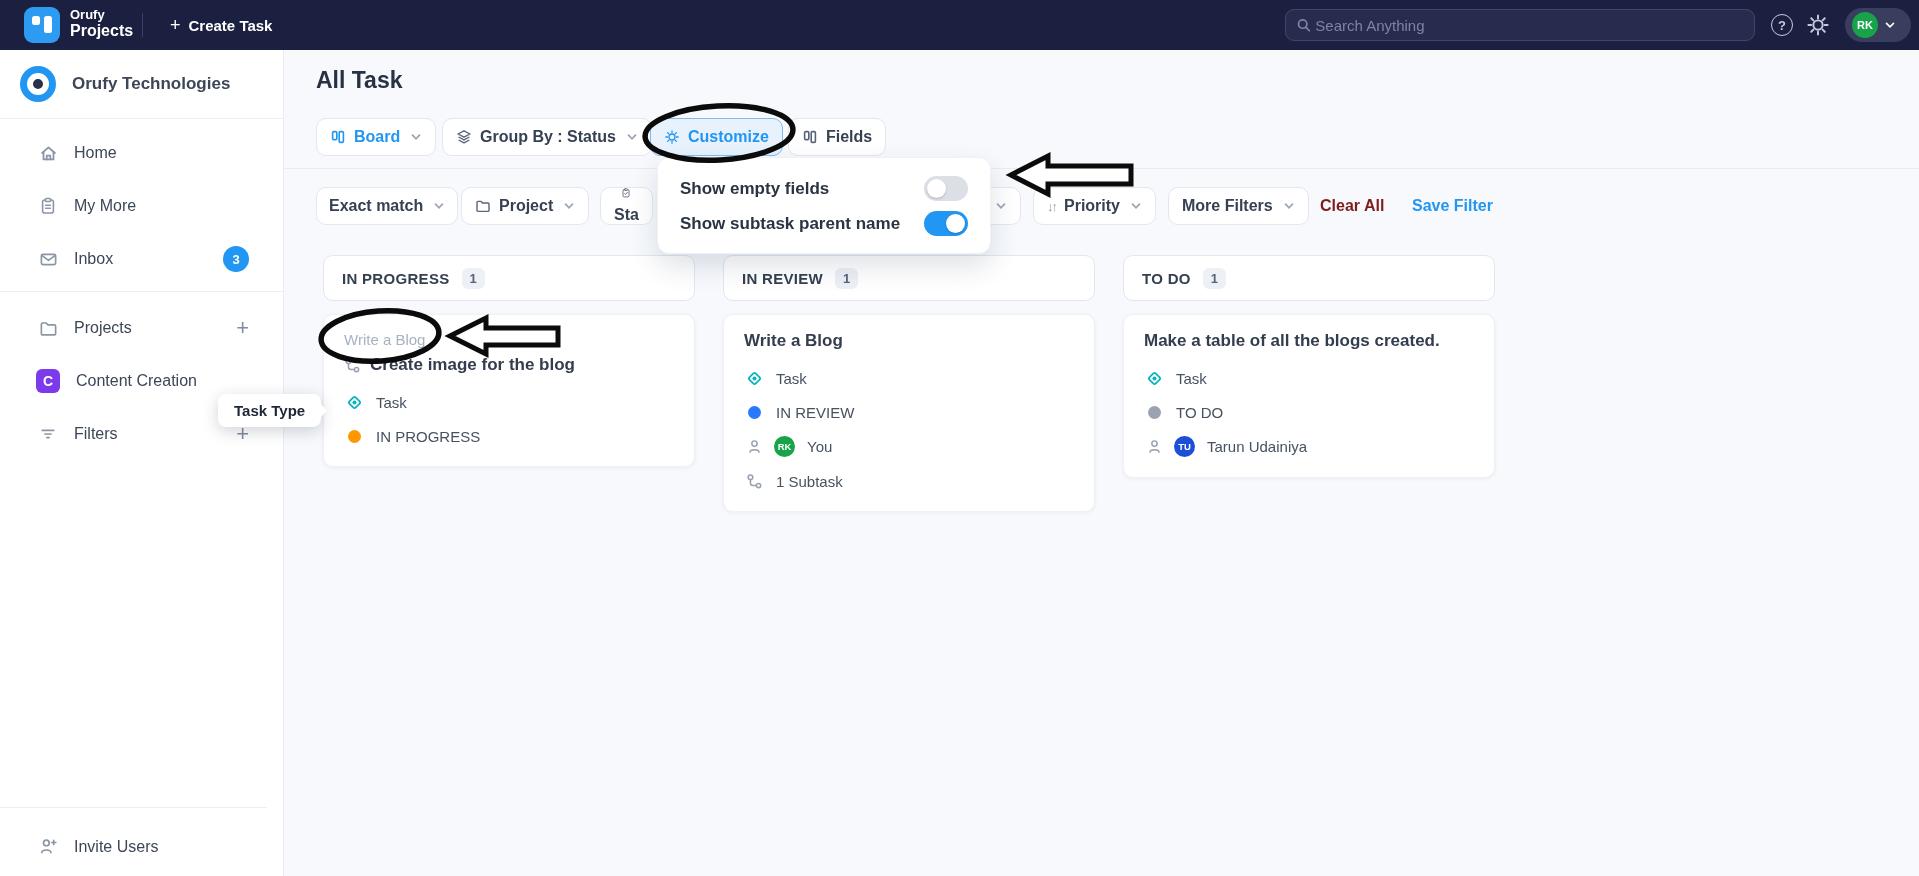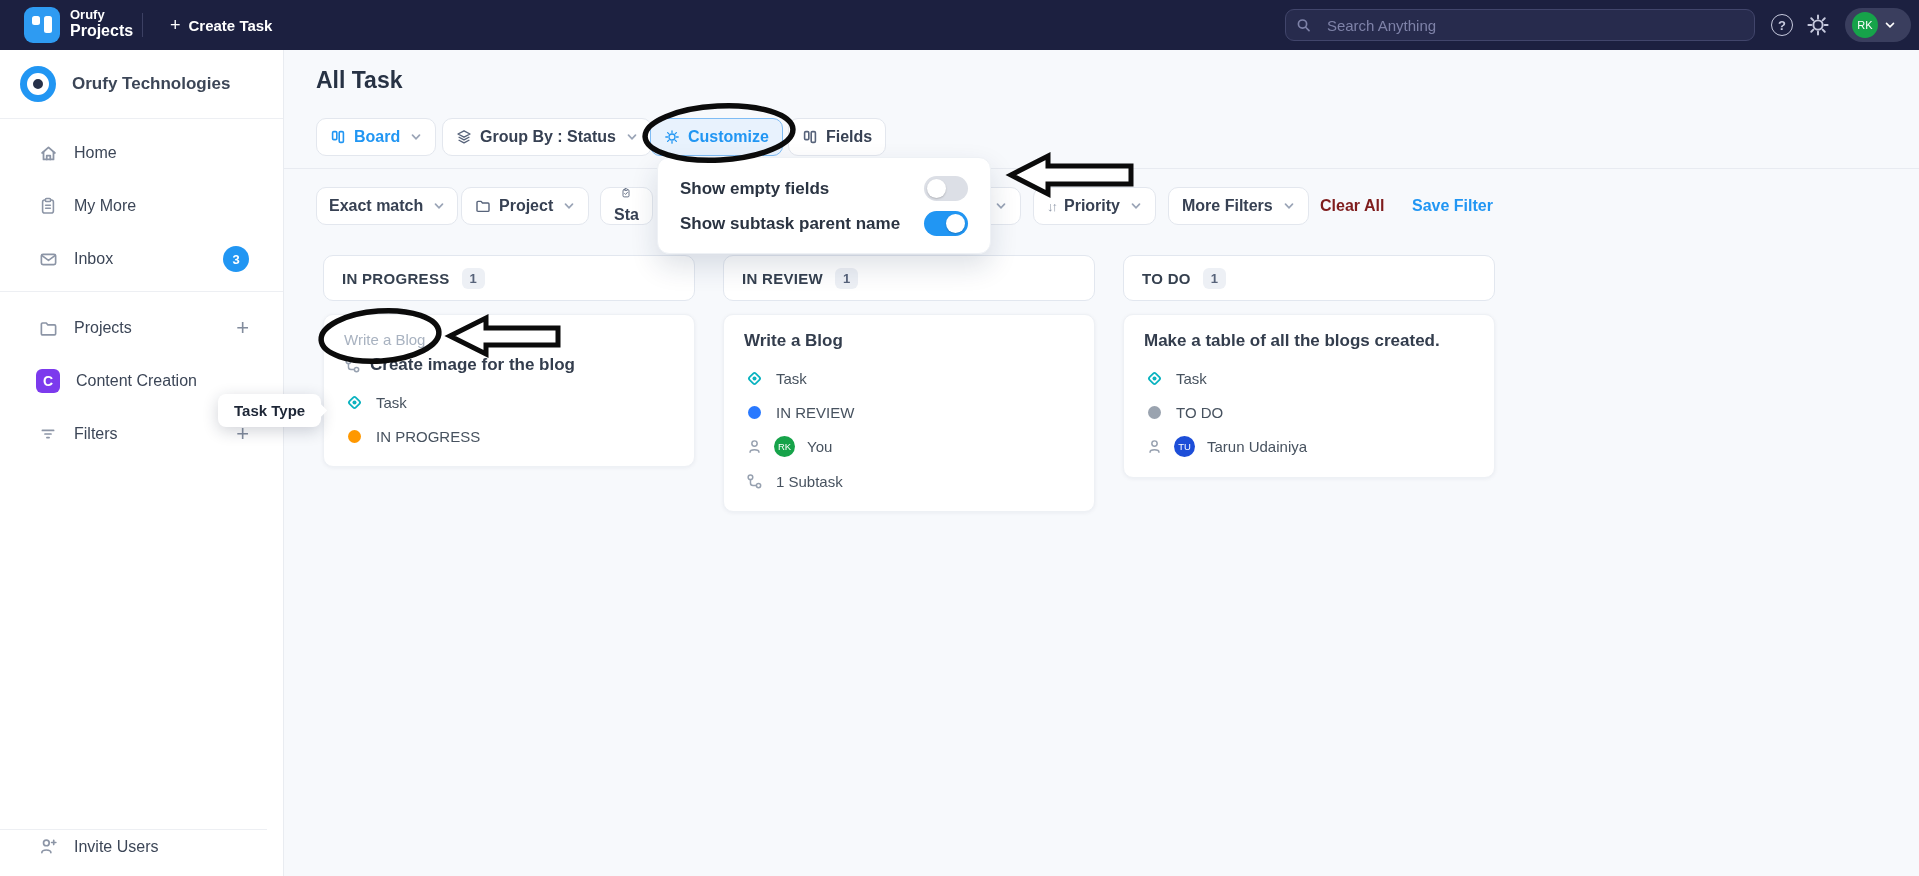--- a/index.html
+++ b/index.html
@@ -11,45 +11,45 @@
   .logo-sq { position:absolute; left:24px; top:7px; width:36px; height:36px; border-radius:9px; background:#2e9bf2; }
   .logo-sq span { position:absolute; background:#fff; border-radius:2.5px; width:8px; }
   .logo-sq .b1 { left:8px; top:9px; height:9px; }
   .logo-sq .b2 { left:20px; top:9px; height:17px; }
   .brand { position:absolute; left:70px; top:8px; color:#fff; font-weight:700; line-height:1.08; }
   .brand .l1 { font-size:13px; }
   .brand .l2 { font-size:16px; }
   .tb-div { position:absolute; left:142px; top:13px; width:1px; height:24px; background:#3c4063; }
   .create-task { position:absolute; left:170px; top:0; height:50px; display:flex; align-items:center; gap:8px; color:#fff; font-size:15px; font-weight:700; cursor:pointer; }
   .create-task .plus { font-size:18px; font-weight:400; }
-  .search-box { position:absolute; left:1285px; top:9px; width:470px; height:32px; background:#272b4d; border:1px solid #41456b; border-radius:9px; display:flex; align-items:center; padding:0 10px; gap:16px; }
+  .search-box { position:absolute; left:1285px; top:9px; width:470px; height:32px; background:#272b4d; border:1px solid #41456b; border-radius:9px; display:flex; align-items:center; padding:0 10px; gap:4px; }
   .search-box input { background:transparent; border:none; outline:none; color:#aeb2d2; font-size:15px; width:100%; font-family:inherit; }
   .search-box input::placeholder { color:#7e82a8; }
   .tb-icon { position:absolute; top:14px; color:#c7cade; cursor:pointer; }
   .help-circle { width:22px; height:22px; border:1.6px solid #c7cade; border-radius:50%; font-size:13px; display:flex; align-items:center; justify-content:center; font-weight:700; }
   .user-pill { position:absolute; left:1845px; top:8px; width:66px; height:34px; background:#3a3e5e; border-radius:17px; display:flex; align-items:center; padding:0 7px; gap:6px; cursor:pointer; }
-  .avatar { border-radius:50%; color:#fff; font-weight:400; display:flex; align-items:center; justify-content:center; }
+  .avatar { border-radius:50%; color:#fff; font-weight:700; display:flex; align-items:center; justify-content:center; }
   .user-pill .avatar { width:26px; height:26px; font-size:11px; }
 
   
   .sidebar { position:absolute; left:0; top:50px; width:284px; height:826px; background:#fff; border-right:1px solid #e9ecf1; z-index:10; }
   .ws-row { display:flex; align-items:center; gap:16px; padding:16px 0 16px 20px; cursor:pointer; }
   .ws-logo { width:36px; height:36px; border-radius:50%; background:#2196f3; display:flex; align-items:center; justify-content:center; }
   .ws-logo i { display:block; width:22px; height:22px; border:6px solid #fff; border-radius:50%; background:#273149; }
   .ws-name { font-size:17px; font-weight:700; color:#3c4657; }
   .sb-div { height:1px; background:#edeff3; }
   .nav { padding:10px 0 0; list-style:none; }
   .nav li { position:relative; height:48px; margin:0 0 5px; display:flex; align-items:center; gap:16px; padding-left:38px; cursor:pointer; }
   .nav li .lbl { font-size:16px; color:#3c4657; font-weight:500; }
   .nav .nico { color:#8c95a6; display:flex; width:20px; justify-content:center; }
   .badge { position:absolute; right:34px; width:26px; height:26px; border-radius:50%; color:#fff; font-size:13px; font-weight:700; display:flex; align-items:center; justify-content:center; }
   .plus-btn { position:absolute; right:34px; color:#828c9d; font-size:22px; font-weight:400; cursor:pointer; line-height:1; }
   .proj-ico { width:24px; height:24px; border-radius:6px; color:#fff; font-size:14px; font-weight:700; display:flex; align-items:center; justify-content:center; margin-left:-2px; }
   .nav-gap-div { margin:8px 0 12px; }
-  .sb-footer { position:absolute; left:0; right:16px; bottom:0; border-top:1px solid #edeff3; padding:7px 0 20px; }
+  .sb-footer { position:absolute; left:0; right:16px; bottom:0; border-top:1px solid #edeff3; padding:29px 0 20px; }
   .invite { display:flex; align-items:center; gap:16px; padding-left:38px; cursor:pointer; }
   .invite .lbl { font-size:16px; color:#3c4657; font-weight:500; }
 
   
   .tooltip { position:absolute; left:218px; top:394px; height:33px; background:#fff; border-radius:8px; box-shadow:0 4px 16px rgba(25,35,60,.20); display:flex; align-items:center; padding:0 16px; font-size:15px; font-weight:600; color:#1d2636; z-index:35; }
   .tooltip .tip { position:absolute; right:-4px; top:11px; width:11px; height:11px; background:#fff; transform:rotate(45deg); }
 
   
   .main { position:absolute; left:284px; top:50px; width:1635px; height:826px; }
   .page-title { position:absolute; left:32px; top:17px; font-size:23px; font-weight:700; color:#273244; }

